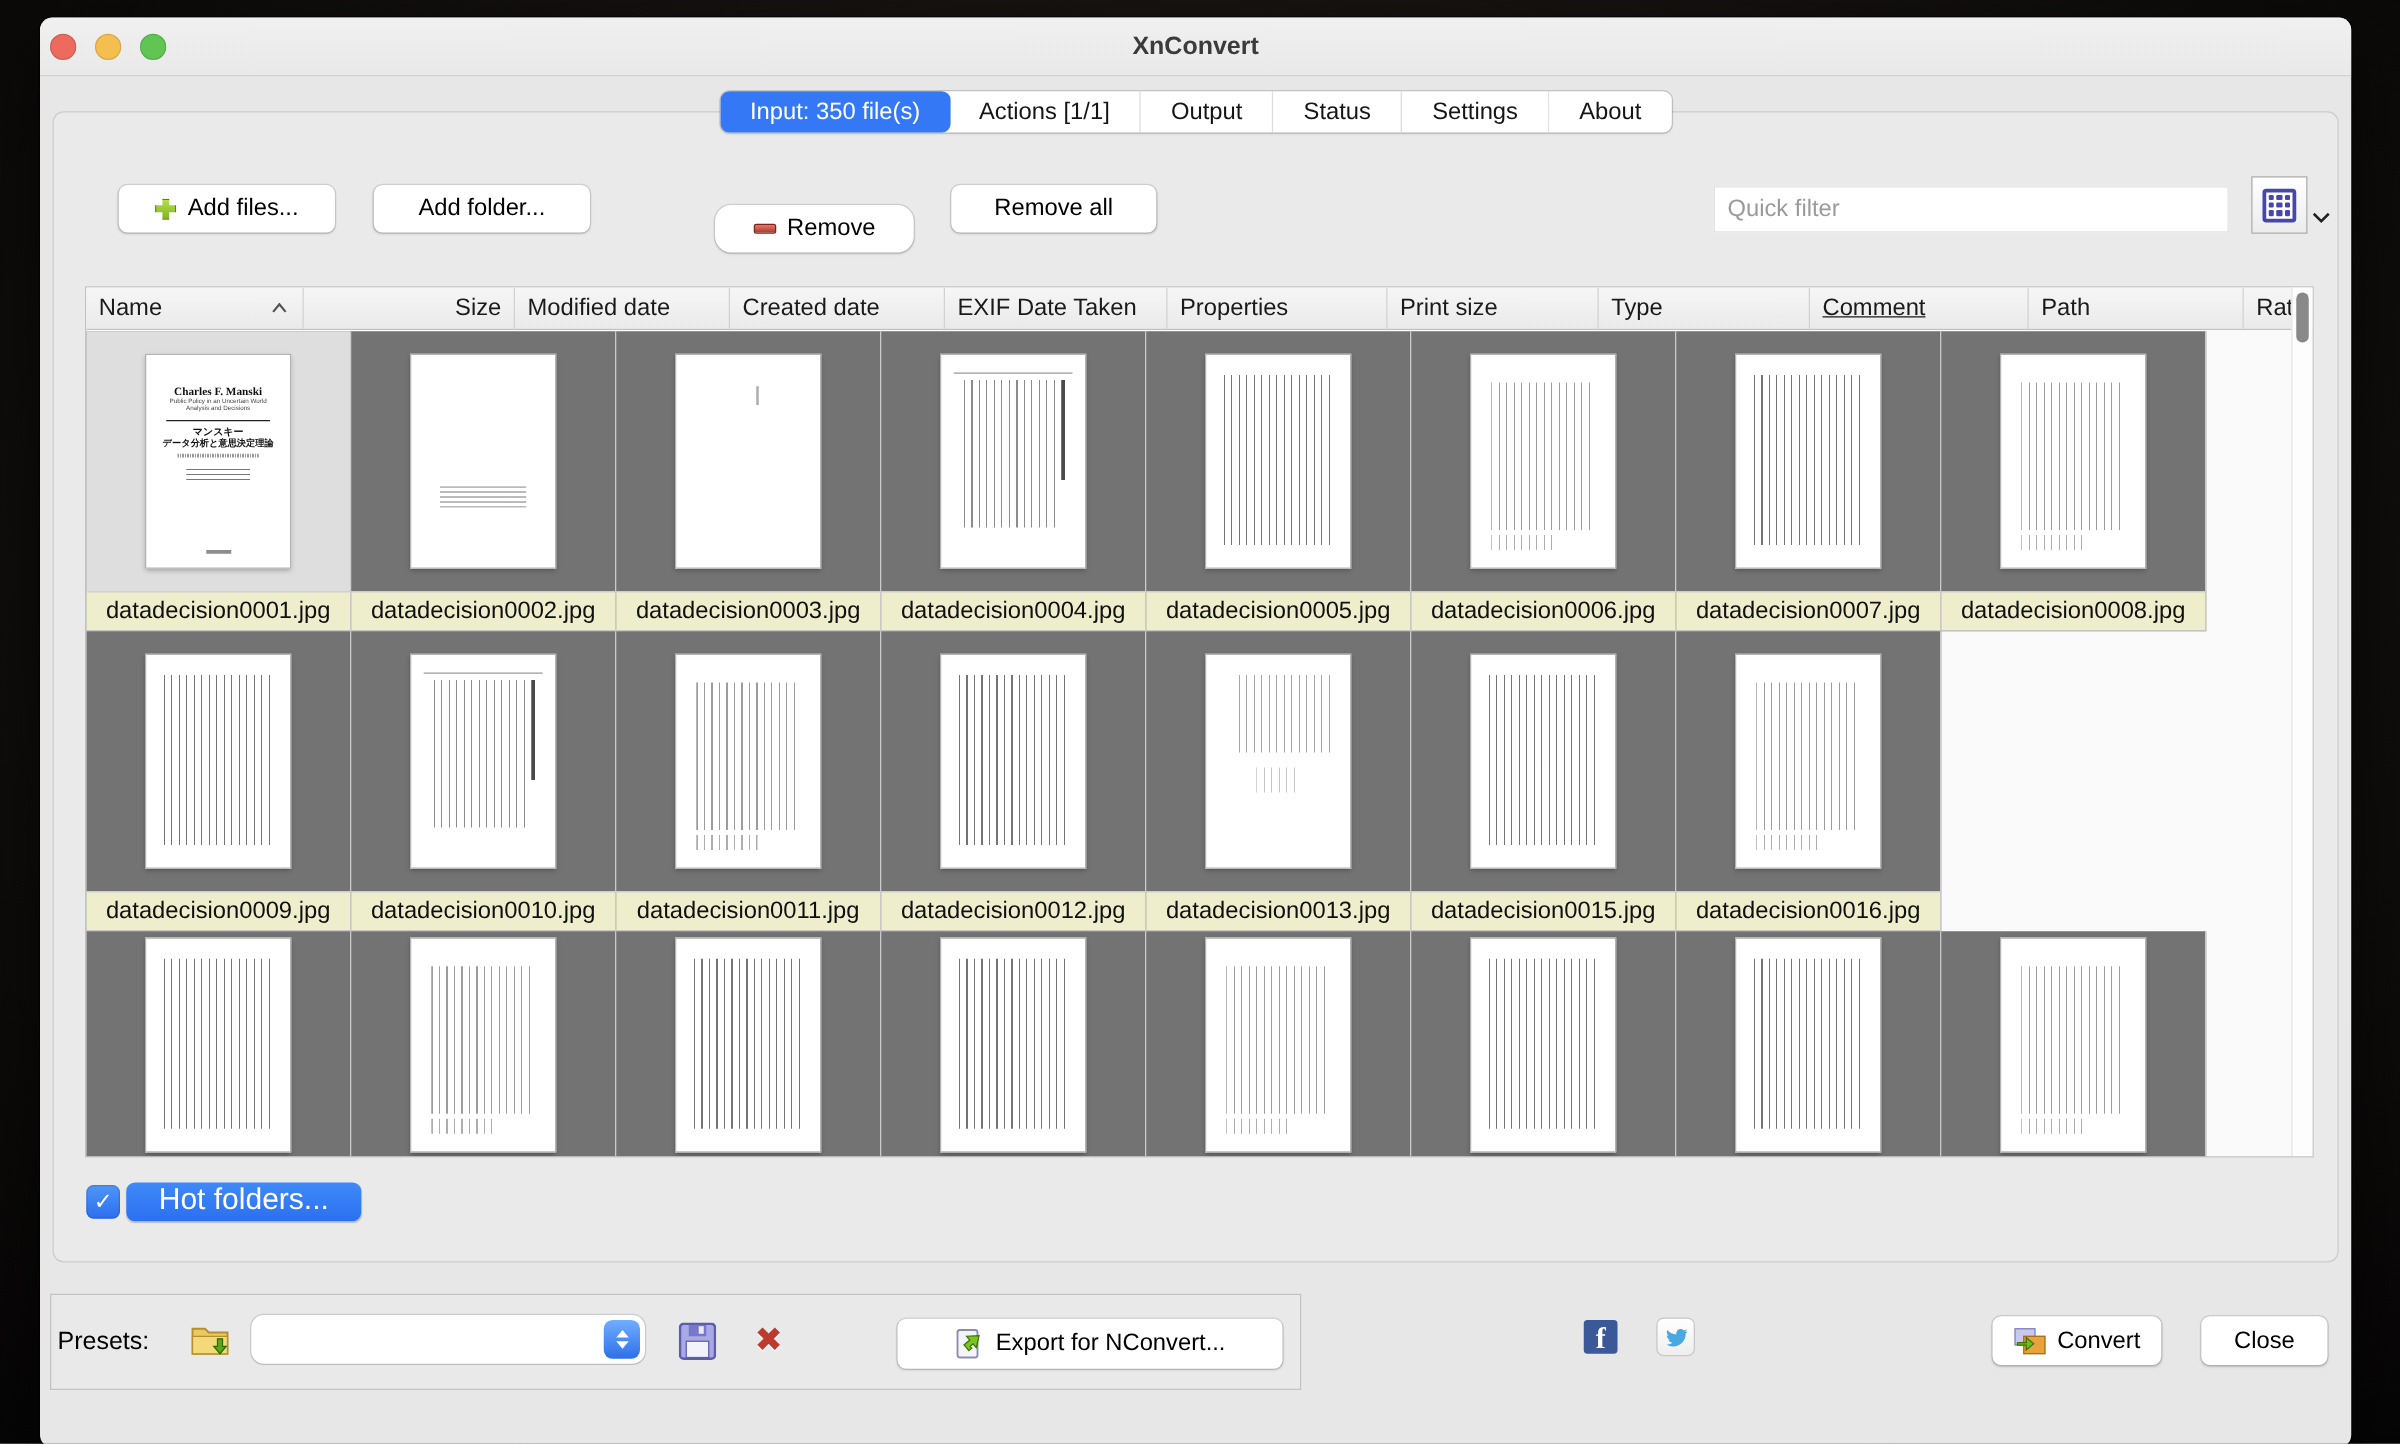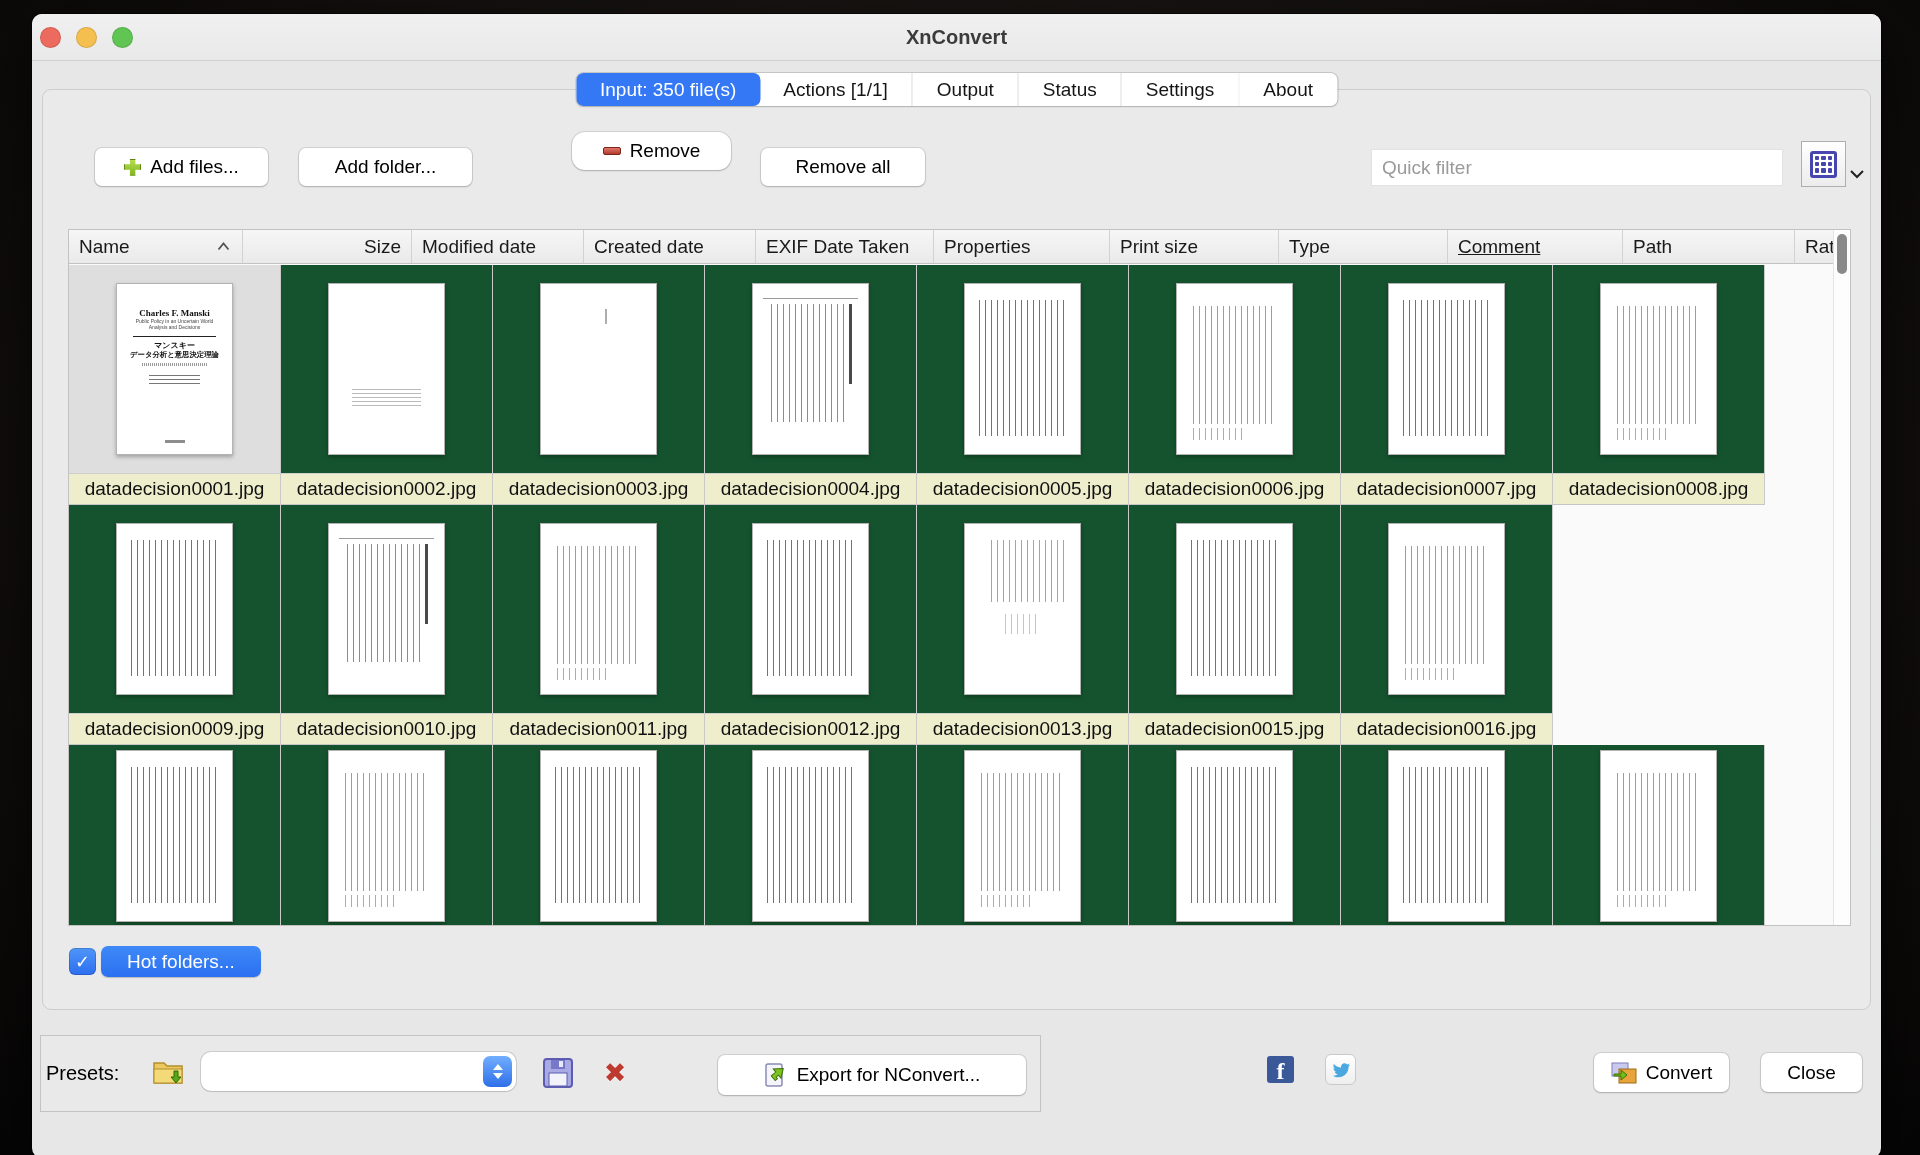--- a/index.html
+++ b/index.html
@@ -63,21 +63,21 @@
     background:#fafafa; border:1px solid #c2c2c2; overflow:hidden; }
   .thead { position:absolute; left:0; top:0; right:0; height:34px; display:flex;
     background:linear-gradient(#f6f6f6,#eaeaea); border-bottom:1px solid #c2c2c2; }
   .th { flex:none; font-size:19px; color:#1a1a1a; line-height:33px; padding:0 10px;
     border-right:1px solid #d2d2d2; position:relative; overflow:hidden; white-space:nowrap; }
   .th.right { text-align:right; }
   .th .sort { position:absolute; right:12px; top:12px; }
   .tbody { position:absolute; left:0; top:35px; right:0; bottom:0; }
   .grid-row { display:flex; }
   .cell { width:212px; height:240px; flex:none; border-right:1px solid #c9c9c9;
-    display:flex; flex-direction:column; background:#14532d; }
+    display:flex; flex-direction:column; background:#737373; }
   .cell.no-label { height:182px; }
   .thumb-zone { flex:1; display:flex; align-items:center; justify-content:center; overflow:hidden; }
   .cell.sel .thumb-zone { background:#dedede; }
   .label-strip { height:32px; background:#eeeecd; border-top:1px solid #cfcfcf; border-bottom:1px solid #c6c6c6;
     display:flex; align-items:center; justify-content:center; font-size:19px; color:#101010; white-space:nowrap; }
 
   .page { position:relative; width:117px; height:172px; background:#fff;
     border:1px solid #b3b3b3; box-shadow:0 2px 4px rgba(0,0,0,.28); overflow:hidden; }
   .vt { position:absolute; background-image:repeating-linear-gradient(90deg, rgba(50,50,50,.8) 0 1px, transparent 1px 6px); }
   .rule { position:absolute; top:14px; left:10px; right:10px; height:1px; background:#9a9a9a; }
@@ -104,21 +104,21 @@
 
   .vscroll { position:absolute; right:0; top:0; bottom:0; width:17px; background:#fdfdfd; border-left:1px solid #e4e4e4; }
   .vscroll .thumb { position:absolute; top:4px; left:3px; right:3px; height:40px; background:#898989; border-radius:6px; }
 
   
   .hotrow { position:absolute; left:26px; top:856px; display:flex; align-items:center; gap:5px; }
   .checkbox { width:27px; height:27px; border-radius:6px; background:linear-gradient(#4f96f8,#2c6ef0);
     display:flex; align-items:center; justify-content:center; color:#fff; font-size:18px; font-weight:bold;
     box-shadow:inset 0 0 0 1px rgba(0,0,0,.15); }
   .hot-btn { height:31px; padding:0 26px; background:linear-gradient(#3f89f7,#2b70f1); border-radius:7px;
-    color:#fff; font-size:19px; display:flex; align-items:center; box-shadow:0 1px 1px rgba(0,0,0,.2); }
+    color:#fff; font-size:24px; display:flex; align-items:flex-start; box-shadow:0 1px 1px rgba(0,0,0,.2); }
 
   
   .presets-box { position:absolute; left:8px; top:1021px; width:1001px; height:77px;
     border:1px solid #c3c3c3; background:#e9e9e9; }
   .presets-label { position:absolute; left:14px; top:1033px; font-size:20px; color:#000; line-height:52px; height:52px; display:flex; align-items:center; }
   .icon-btn { position:absolute; display:flex; align-items:center; justify-content:center; }
   .combo { position:absolute; left:169px; top:1038px; width:315px; height:39px; background:#fff; border-radius:10px;
     box-shadow:0 0 0 1px rgba(0,0,0,.12), 0 1px 1px rgba(0,0,0,.08); }
   .stepper { position:absolute; right:4px; top:4px; width:29px; height:31px; border-radius:7px;
     background:linear-gradient(#71aeff,#2e6fe9); display:flex; flex-direction:column; align-items:center; justify-content:center; gap:3px; }
@@ -159,21 +159,21 @@
 
   <div class="panel">
 
     <div class="btn" style="left:52px; top:58px; width:173px;">
       <span class="plus-icon"></span>
       <span>Add files...</span>
     </div>
     <div class="btn" style="left:256px; top:58px; width:173px;">
       <span>Add folder...</span>
     </div>
-    <div class="btn" style="left:529px; top:42px; width:159px;border-radius:13px;">
+    <div class="btn" style="left:529px; top:74px; width:159px;border-radius:13px;">
       <span class="minus-icon"></span>
       <span>Remove</span>
     </div>
     <div class="btn" style="left:718px; top:58px; width:164px;text-align:right;">
       <span>Remove all</span>
     </div>
 
     <input class="quick-filter" type="text" placeholder="Quick filter" style="">
 
     <div class="grid-btn">

